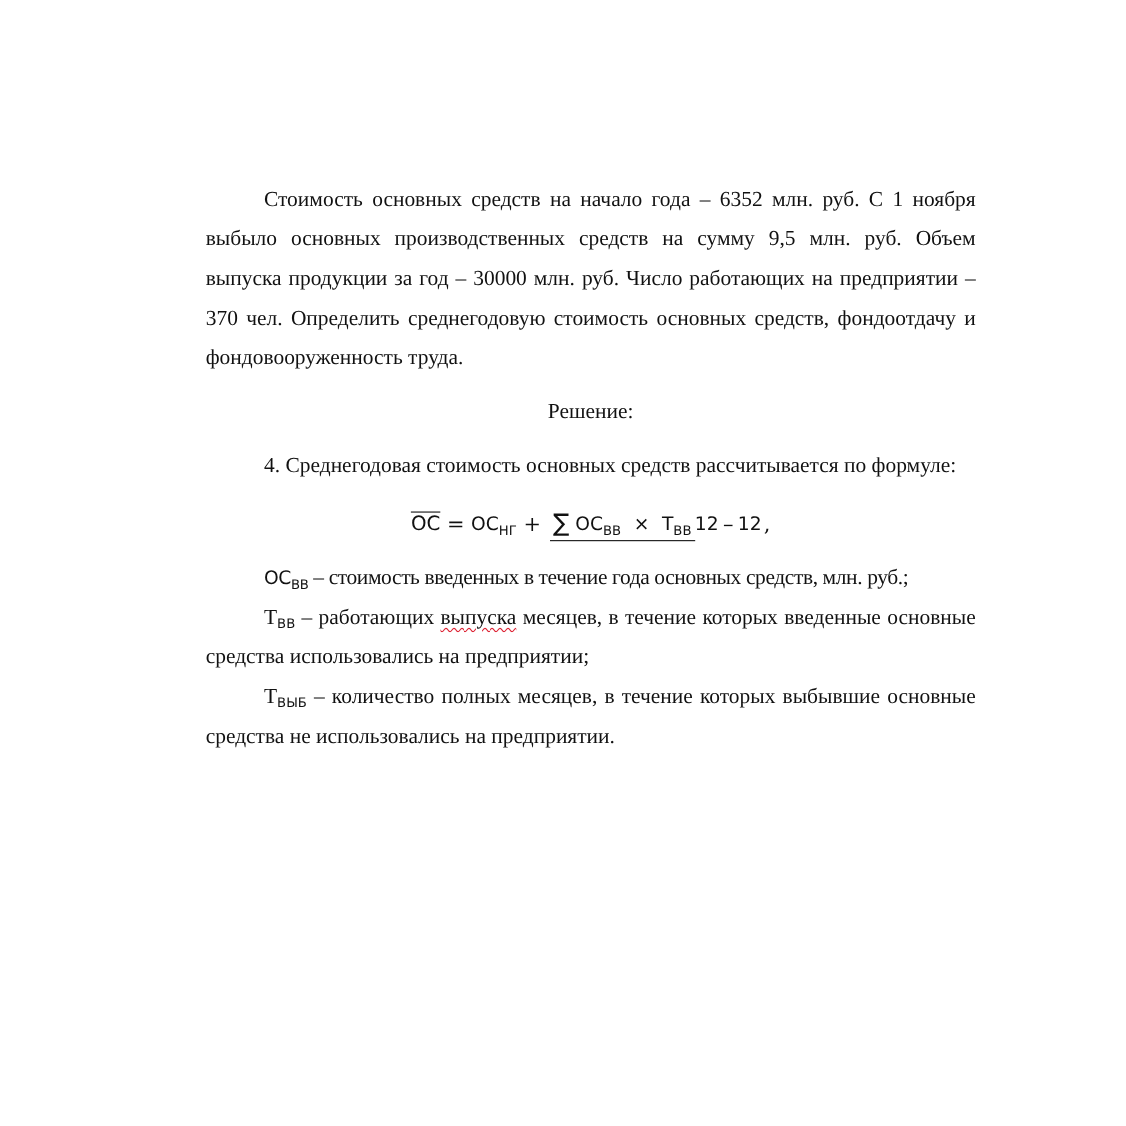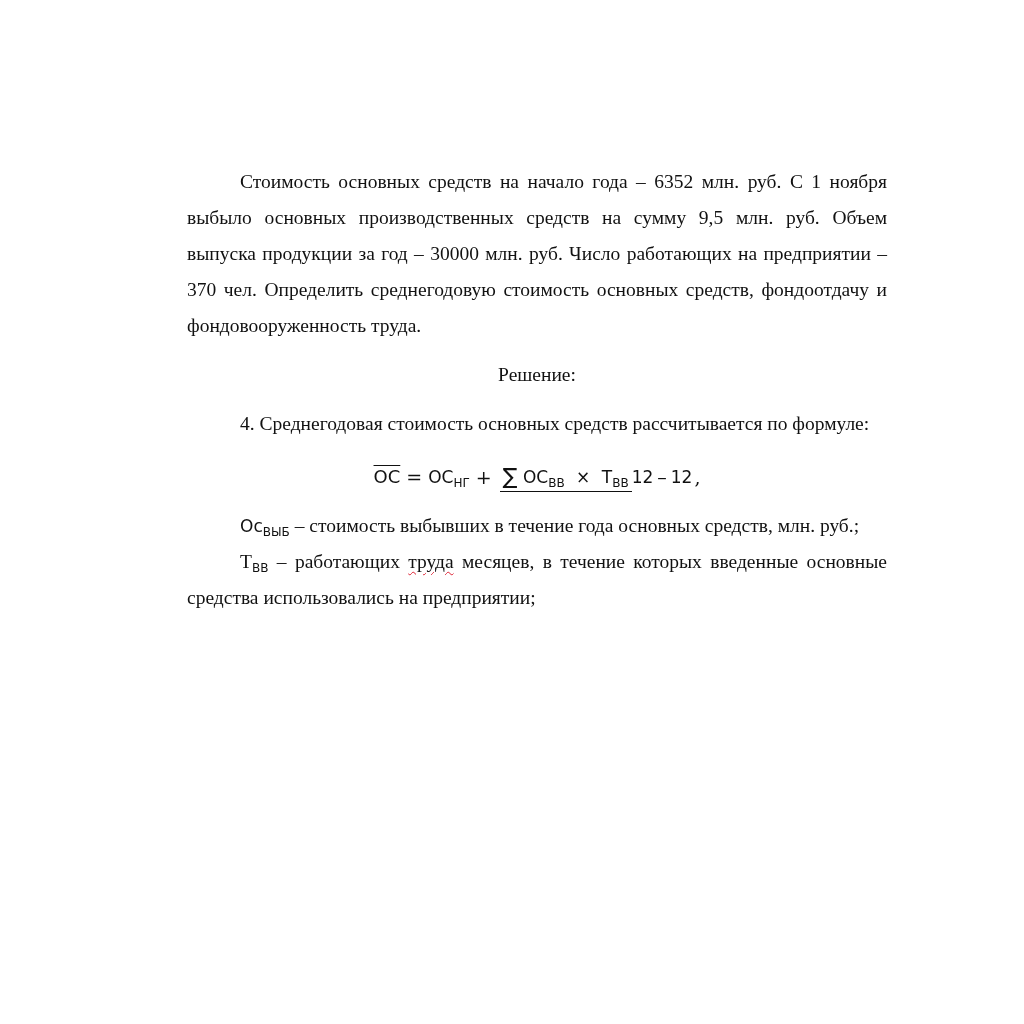--- a/index.html
+++ b/index.html
@@ -51,18 +51,19 @@
       <span class="den calib">12</span>
     </span>
     <span style="margin:0 2px;">–</span>
     <span class="frac">
       <span class="den calib">12</span>
     </span>
     <span>,</span>
   </div>
 
 
+  <p class="p" style="letter-spacing:-0.35px;"><span class="calib">ОС</span><sub class="cs">ВВ</sub><span> – стоимость введенных в течение года основных средств, млн. руб.;</span></p>
 
-  <p class="p"><span class="calib">Ос</span><sub class="cs">ВЫБ</sub><span> – стоимость выбывших в течение года основных средств, млн. руб.;</span></p>
 
-  <p class="p"><span>Т</span><sub class="cs">ВВ</sub><span> – работающих </span><span class="wavy">труда</span><span> месяцев, в течение которых введенные основные средства использовались на предприятии;</span></p>
+  <p class="p"><span>Т</span><sub class="cs">ВВ</sub><span> – работающих </span><span class="wavy">выпуска</span><span> месяцев, в течение которых введенные основные средства использовались на предприятии;</span></p>
 
+  <p class="p"><span>Т</span><sub class="cs">ВЫБ</sub><span> – количество полных месяцев, в течение которых выбывшие основные средства не использовались на предприятии.</span></p>
 </div>
 
 </body></html>

